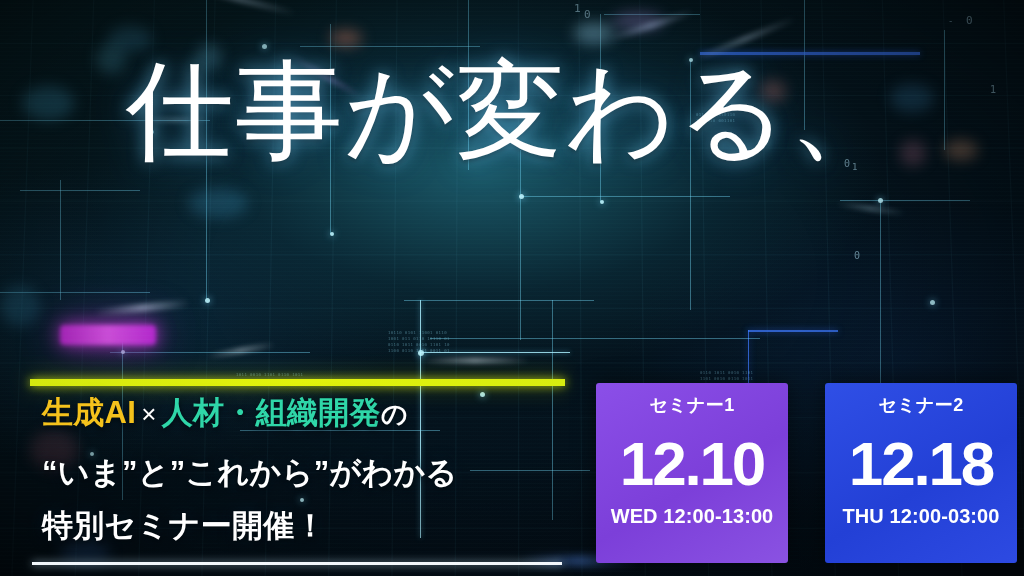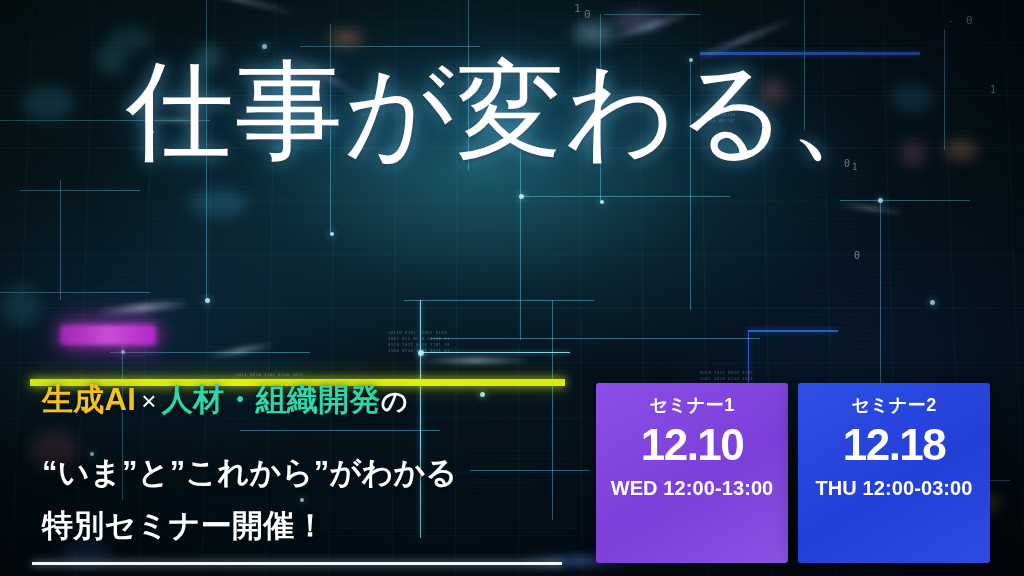--- a/index.html
+++ b/index.html
@@ -105,52 +105,52 @@
     box-shadow: 0 0 8px rgba(200,235,255,0.7);
   }
   .sub-line {
     position: absolute;
     left: 42px;
     font-weight: 700;
     white-space: nowrap;
     letter-spacing: .01em;
     text-shadow: 0 2px 6px rgba(0,0,0,0.75), 0 0 14px rgba(10,40,60,0.6);
   }
-  #sub-line-1 { top: 379px; font-size: 31px; }
+  #sub-line-1 { top: 392px; font-size: 31px; }
   #sub-line-2 { top: 452px; font-size: 31px; color: #ffffff; }
   #sub-line-3 { top: 505px; font-size: 31px; color: #ffffff; }
   .tx-ai    { color: #f5c21c; }
   .tx-mult  { color: #ffffff; font-weight: 400; font-size: 26px; padding: 0 5px; }
   .tx-human { color: #2fd6a8; }
   .tx-no    { color: #ffffff; font-size: 26px; }
 
   
   .card {
     position: absolute;
     top: 383px;
     width: 192px;
     height: 180px;
     border-radius: 3px;
     overflow: hidden;
     box-shadow: 0 0 22px rgba(0,0,0,0.5);
     text-align: center;
     color: #fff;
   }
   #card-1 { left: 596px; background: linear-gradient(150deg, #8b4fe8 0%, #7c3fd9 55%, #8a52e2 100%); }
-  #card-2 { left: 798px; background: linear-gradient(150deg, #2f4fe6 0%, #2340d6 55%, #2d4ae2 100%); }
+  #card-2 { left: 825px; background: linear-gradient(150deg, #2f4fe6 0%, #2340d6 55%, #2d4ae2 100%); }
   .card-label {
     margin-top: 13px;
     font-size: 18px;
     font-weight: 700;
     letter-spacing: .02em;
     line-height: 1;
   }
   .card-date {
-    margin-top: 9px;
-    font-size: 44px;
+    margin-top: 19px;
+    font-size: 62px;
     font-weight: 700;
     letter-spacing: -0.035em;
     line-height: 1;
   }
   .card-time {
     margin-top: 11px;
     font-size: 20px;
     font-weight: 700;
     letter-spacing: .005em;
     line-height: 1;

